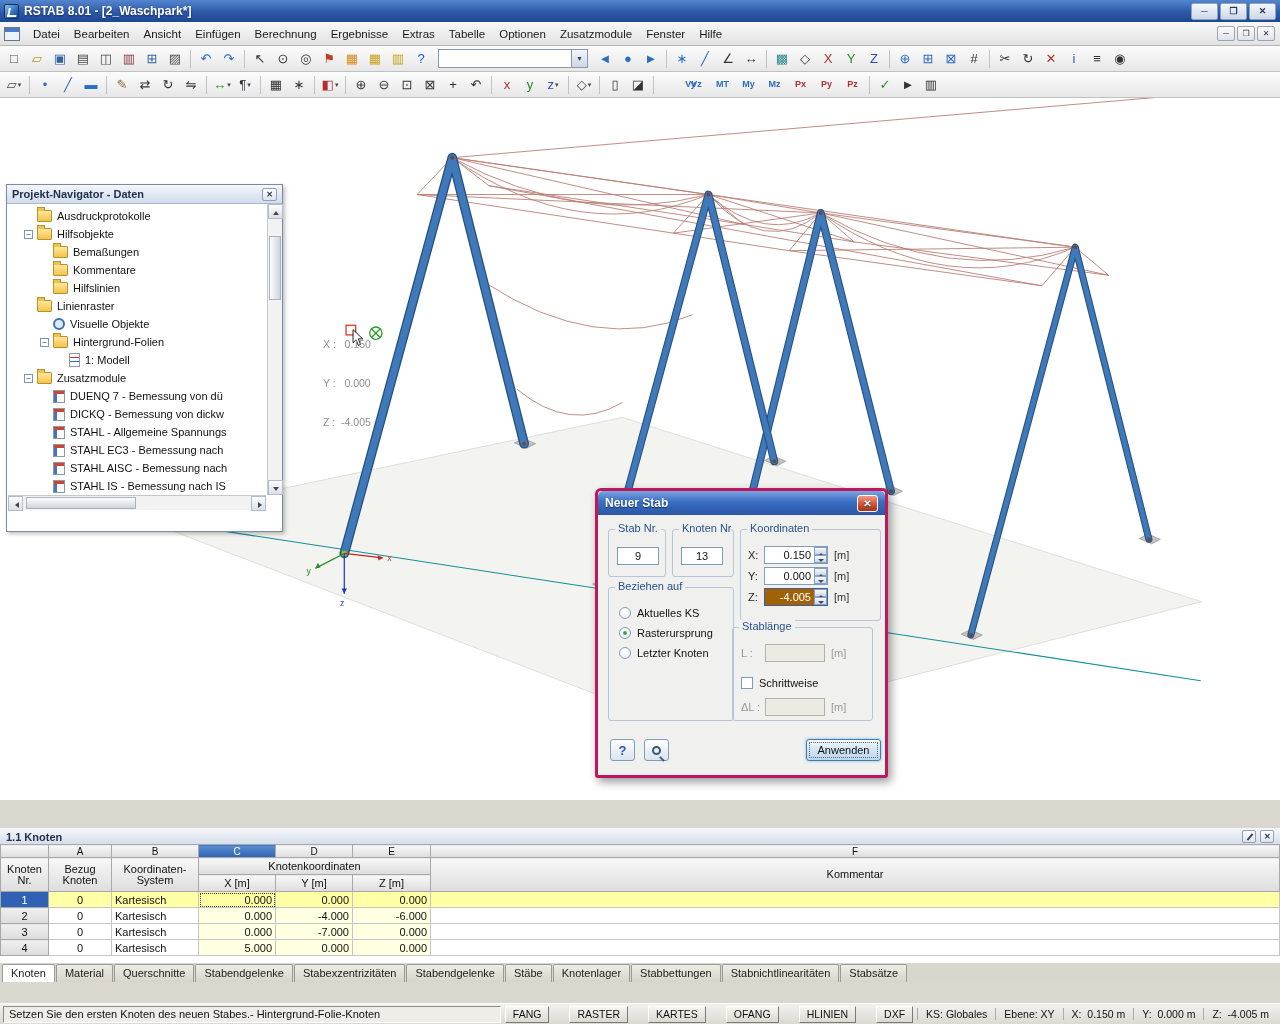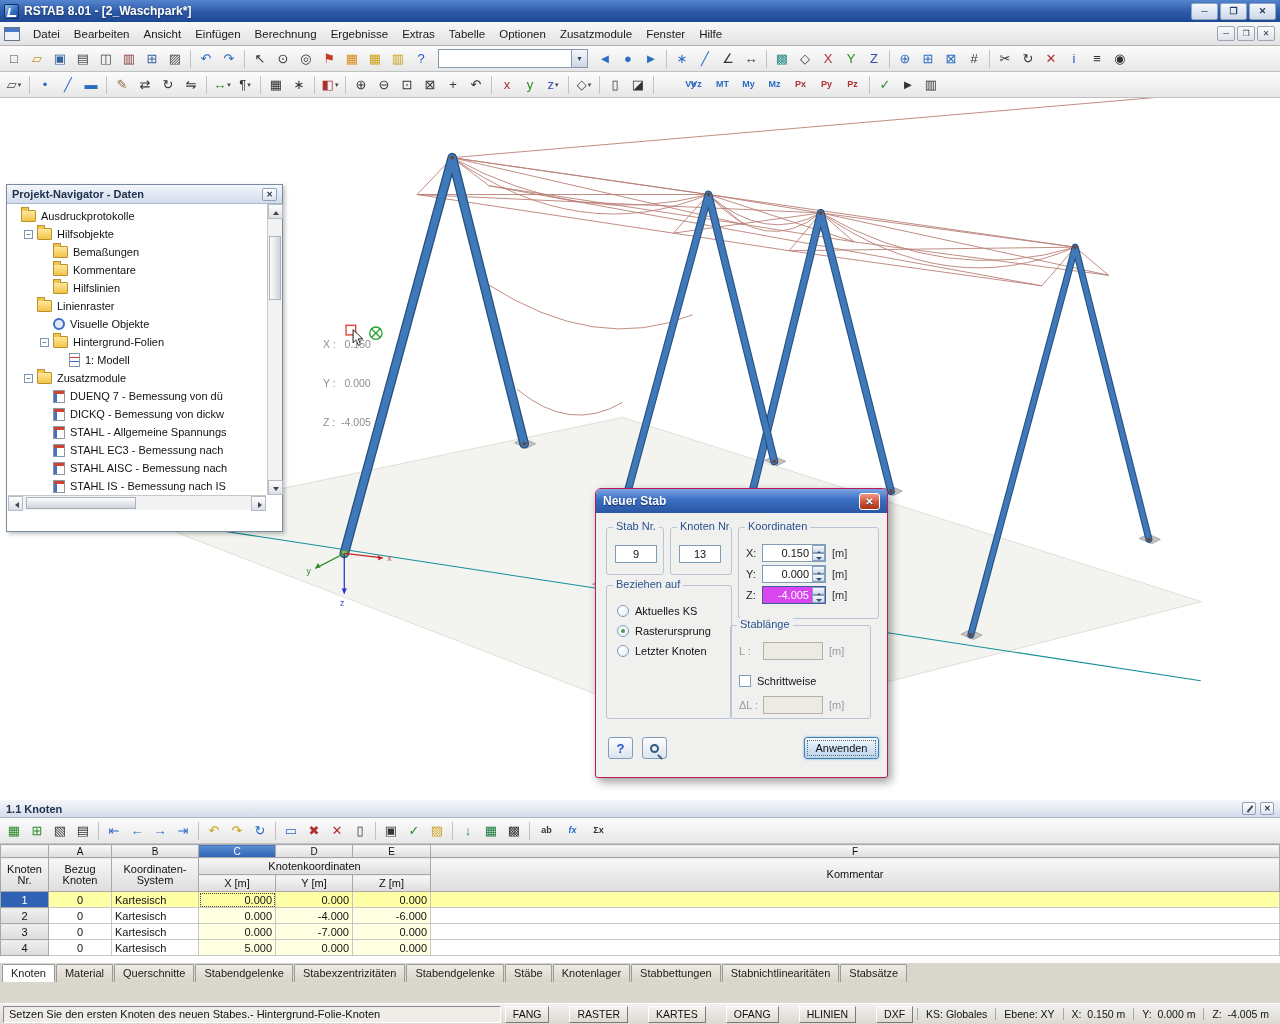--- a/index.html
+++ b/index.html
@@ -100,21 +100,21 @@
     border:1px solid #9a9a9a; border-bottom:none; border-radius:2px 2px 0 0;
     background:linear-gradient(#f0ede6,#d9d5c9); color:#222; }
   .navtab.active { background:#fdfdfb; }
   .nticon { width:12px; height:10px; border:1px solid #888; flex:none; }
   .nti-0 { background:linear-gradient(#ffe89a,#f2c34a); border-color:#b9912f; }
   .nti-1 { background:linear-gradient(#eaf2ff,#bcd2f0); border-color:#6a8fc0; }
   .nti-2 { background:linear-gradient(#f5f5f5,#cfcfcf); }
 
   
   .dialog { position:absolute; left:595px; top:390px; width:293px; height:290px; background:#f0f1ee;
-    border:1px solid #be185d; border-radius:6px 6px 3px 3px; box-shadow:3px 4px 10px rgba(0,0,0,.4); }
+    border:3px solid #be185d; border-radius:6px 6px 3px 3px; box-shadow:3px 4px 10px rgba(0,0,0,.4); }
   .dlg-title { height:24px; border-radius:5px 5px 0 0; display:flex; align-items:center; padding:0 7px;
     background:linear-gradient(#7ba4e2,#3a6ec2 45%,#2a56a4); color:#fff; font-size: 12px; font-weight:bold;
     text-shadow:0 1px 1px #15305e; }
   .dlg-close { margin-left:auto; width:21px; height:17px; border:1px solid #fff; border-radius:3px;
     background:linear-gradient(#f09a85,#d4593c 50%,#a93015); color:#fff; font-size:10px; font-weight:bold;
     display:flex; align-items:center; justify-content:center; }
   .dlg-close::after { content:"✕"; }
   .dlg-body { position:absolute; top:24px; left:0; right:0; bottom:0; }
   .grp { position:absolute; border:1px solid #b9c4d6; border-radius:3px; }
   .gtitle { position:absolute; top:-8px; left:6px; background:#f0f1ee; padding:0 3px; color:#28508e;
@@ -123,21 +123,21 @@
   #g-knoten { left:74px;  top:14px;  width:62px;  height:48px; }
   #g-koord  { left:142px; top:14px;  width:141px; height:92px; }
   #g-bez    { left:10px;  top:72px;  width:126px; height:134px; }
   #g-stablen{ left:134px; top:112px; width:141px; height:94px; }
   .field { background:#fff; border:1px solid #7f9db9; height:18px; display:flex; align-items:center;
     justify-content:flex-end; padding:0 3px; font-size:11px; }
   .nrfield { position:absolute; left:8px; top:17px; width:42px; justify-content:center; }
   .crow { position:absolute; left:7px; right:5px; height:18px; display:flex; align-items:center; }
   .clabel { width:16px; color:#222; }
   .cfield { width:64px; position:relative; padding-right:16px; }
-  .cfield.sel { background:#d946ef; color:#fff; border-color:#3b5f9e; }
+  .cfield.sel { background:#a16207; color:#fff; border-color:#3b5f9e; }
   .spin { position:absolute; right:0; top:0; bottom:0; width:13px; display:flex; flex-direction:column; }
   .spin i { flex:1; border:1px solid #8aa0be; background:linear-gradient(#f6f8fb,#cdd8e8); position:relative; }
   .spin i::after { content:""; position:absolute; left:2.5px; border:3px solid transparent; }
   .spin i.up::after { top:1.5px; border-bottom:3.5px solid #35506e; }
   .spin i.dn::after { top:3px; border-top:3.5px solid #35506e; }
   .unit { margin-left:6px; color:#333; }
   .unit.dim, .dlabel { color:#9a9a9a; }
   .rrow { position:absolute; left:10px; height:14px; display:flex; align-items:center; gap:6px; }
   .radio { width:12px; height:12px; border-radius:50%; border:1px solid #7f9db9;
     background:radial-gradient(circle at 35% 30%,#fff,#e4ebf4); position:relative; flex:none; }
@@ -155,21 +155,21 @@
     transform:rotate(-45deg); }
   .btn-apply { position:absolute; left:208px; top:224px; width:75px; height:22px; border:1px solid #3c7fb1;
     border-radius:3px; background:linear-gradient(#f6fafd,#d2e4f5 50%,#bdd6ef); font-size:11px;
     display:flex; align-items:center; justify-content:center; outline:1px dotted #666; outline-offset:-4px;
     box-shadow:0 0 3px #7ab0e0; }
 
   
   .tablepanel { position:absolute; top:800px; left:0; width:1280px; height:203px; background:#dad7cf;
     border-top:1px solid #97979 7; }
   .tp-title { height:18px; background:linear-gradient(#f5f7fa,#d5dcea); border-bottom:1px solid #aeb6c4;
-    display:flex; align-items:center; padding:0 6px; font-weight:bold; color:#20324e; }
+    display:flex; align-items:center; padding:0 6px; font-weight:bold; color:#20324e;margin-top:28px; }
   .tp-btns { margin-left:auto; display:flex; gap:4px; align-items:center; }
   .tpbtn { width:14px; height:13px; border:1px solid #8fa0b8; border-radius:2px;
     background:linear-gradient(#fff,#dde4ef); position:relative; }
   .tpbtn.pin::after { content:""; position:absolute; left:6px; top:2px; width:2px; height:8px; background:#445; transform:rotate(40deg); }
   .tpbtn.x::after { content:"✕"; position:absolute; left:3px; top:1px; font-size:8px; color:#334; }
   .tp-toolbar { height:26px; background:linear-gradient(#fcfcfc,#e7e7e7); border-bottom:1px solid #c4c4c4;
     display:flex; align-items:center; padding:0 3px; gap:1px; }
   .gridwrap { position:absolute; top:44px; left:0; right:0; height:118px; background:#fff; overflow:hidden; }
   table.grid { border-collapse:collapse; width:1280px; table-layout:fixed; font-size:11px; }
   .grid th { border:1px solid #a8a8a8; background:linear-gradient(#f8f8f8,#dddddd); font-weight:normal;
@@ -599,21 +599,21 @@
       <div>Z :  -4.005</div>
     </div>
 
     
     <div class="navigator">
       <div class="nav-header">
         <span>Projekt-Navigator - Daten</span>
         <span class="nav-close"></span>
       </div>
       <div class="tree" id="nav-tree">
-          <div class="trow" style="padding-left: 0;">
+          <div class="trow" style="padding-left: 16px;">
             <span class="expspace"></span>
             <span class="ico ico-folder"></span>
             <span class="tlabel">Ausdruckprotokolle</span>
           </div>
           <div class="trow" style="padding-left: 16px;">
             <span class="expander">−</span>
             <span class="ico ico-folder"></span>
             <span class="tlabel">Hilfsobjekte</span>
           </div>
           <div class="trow" style="padding-left: 32px;">

